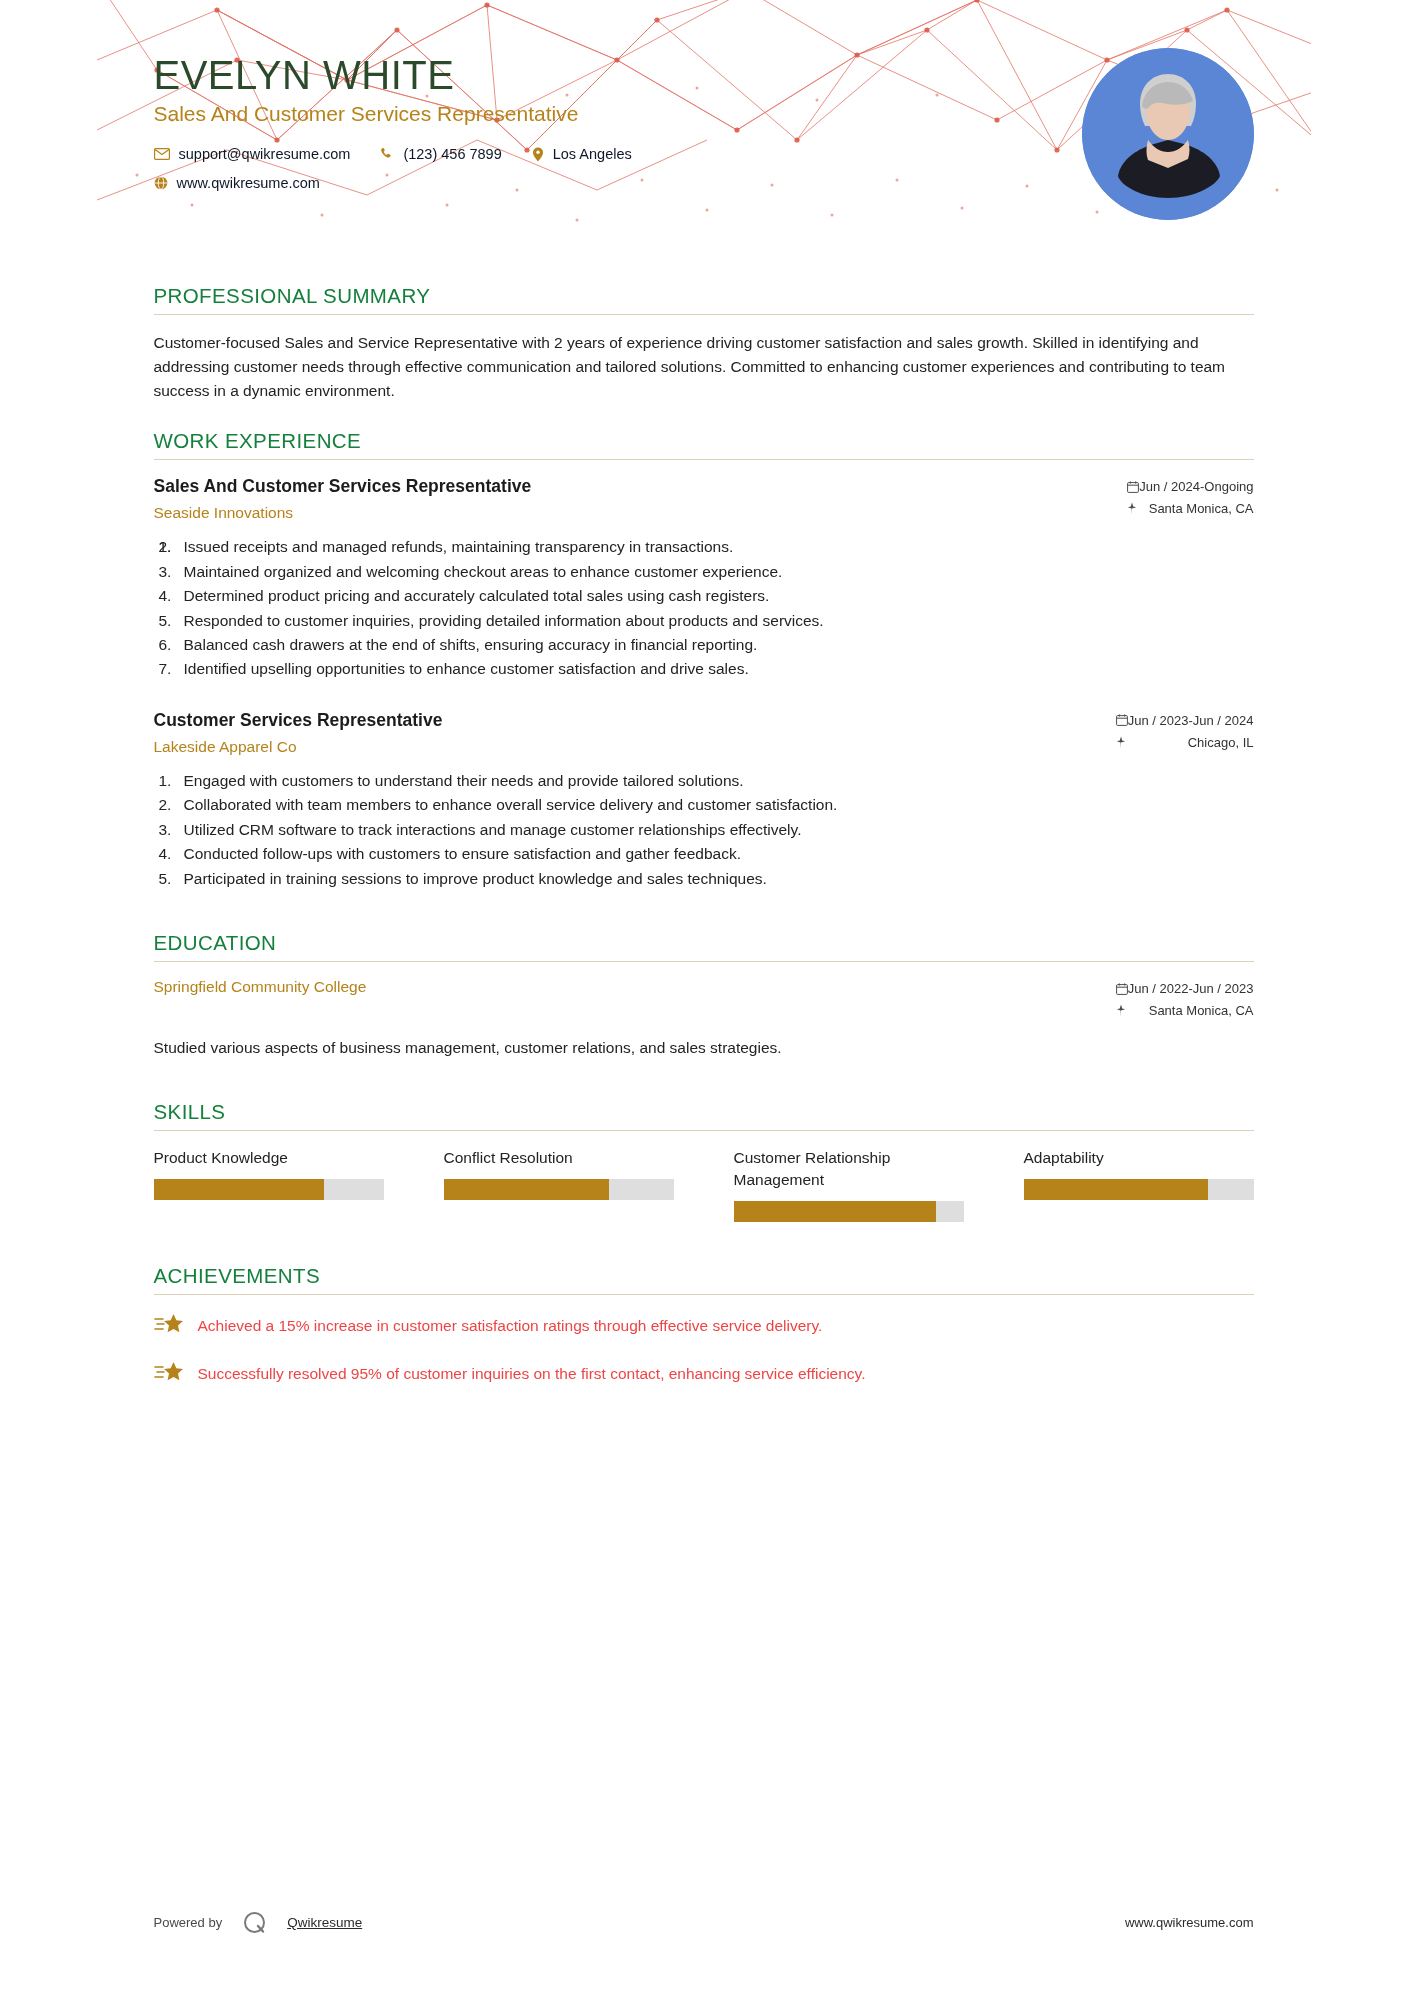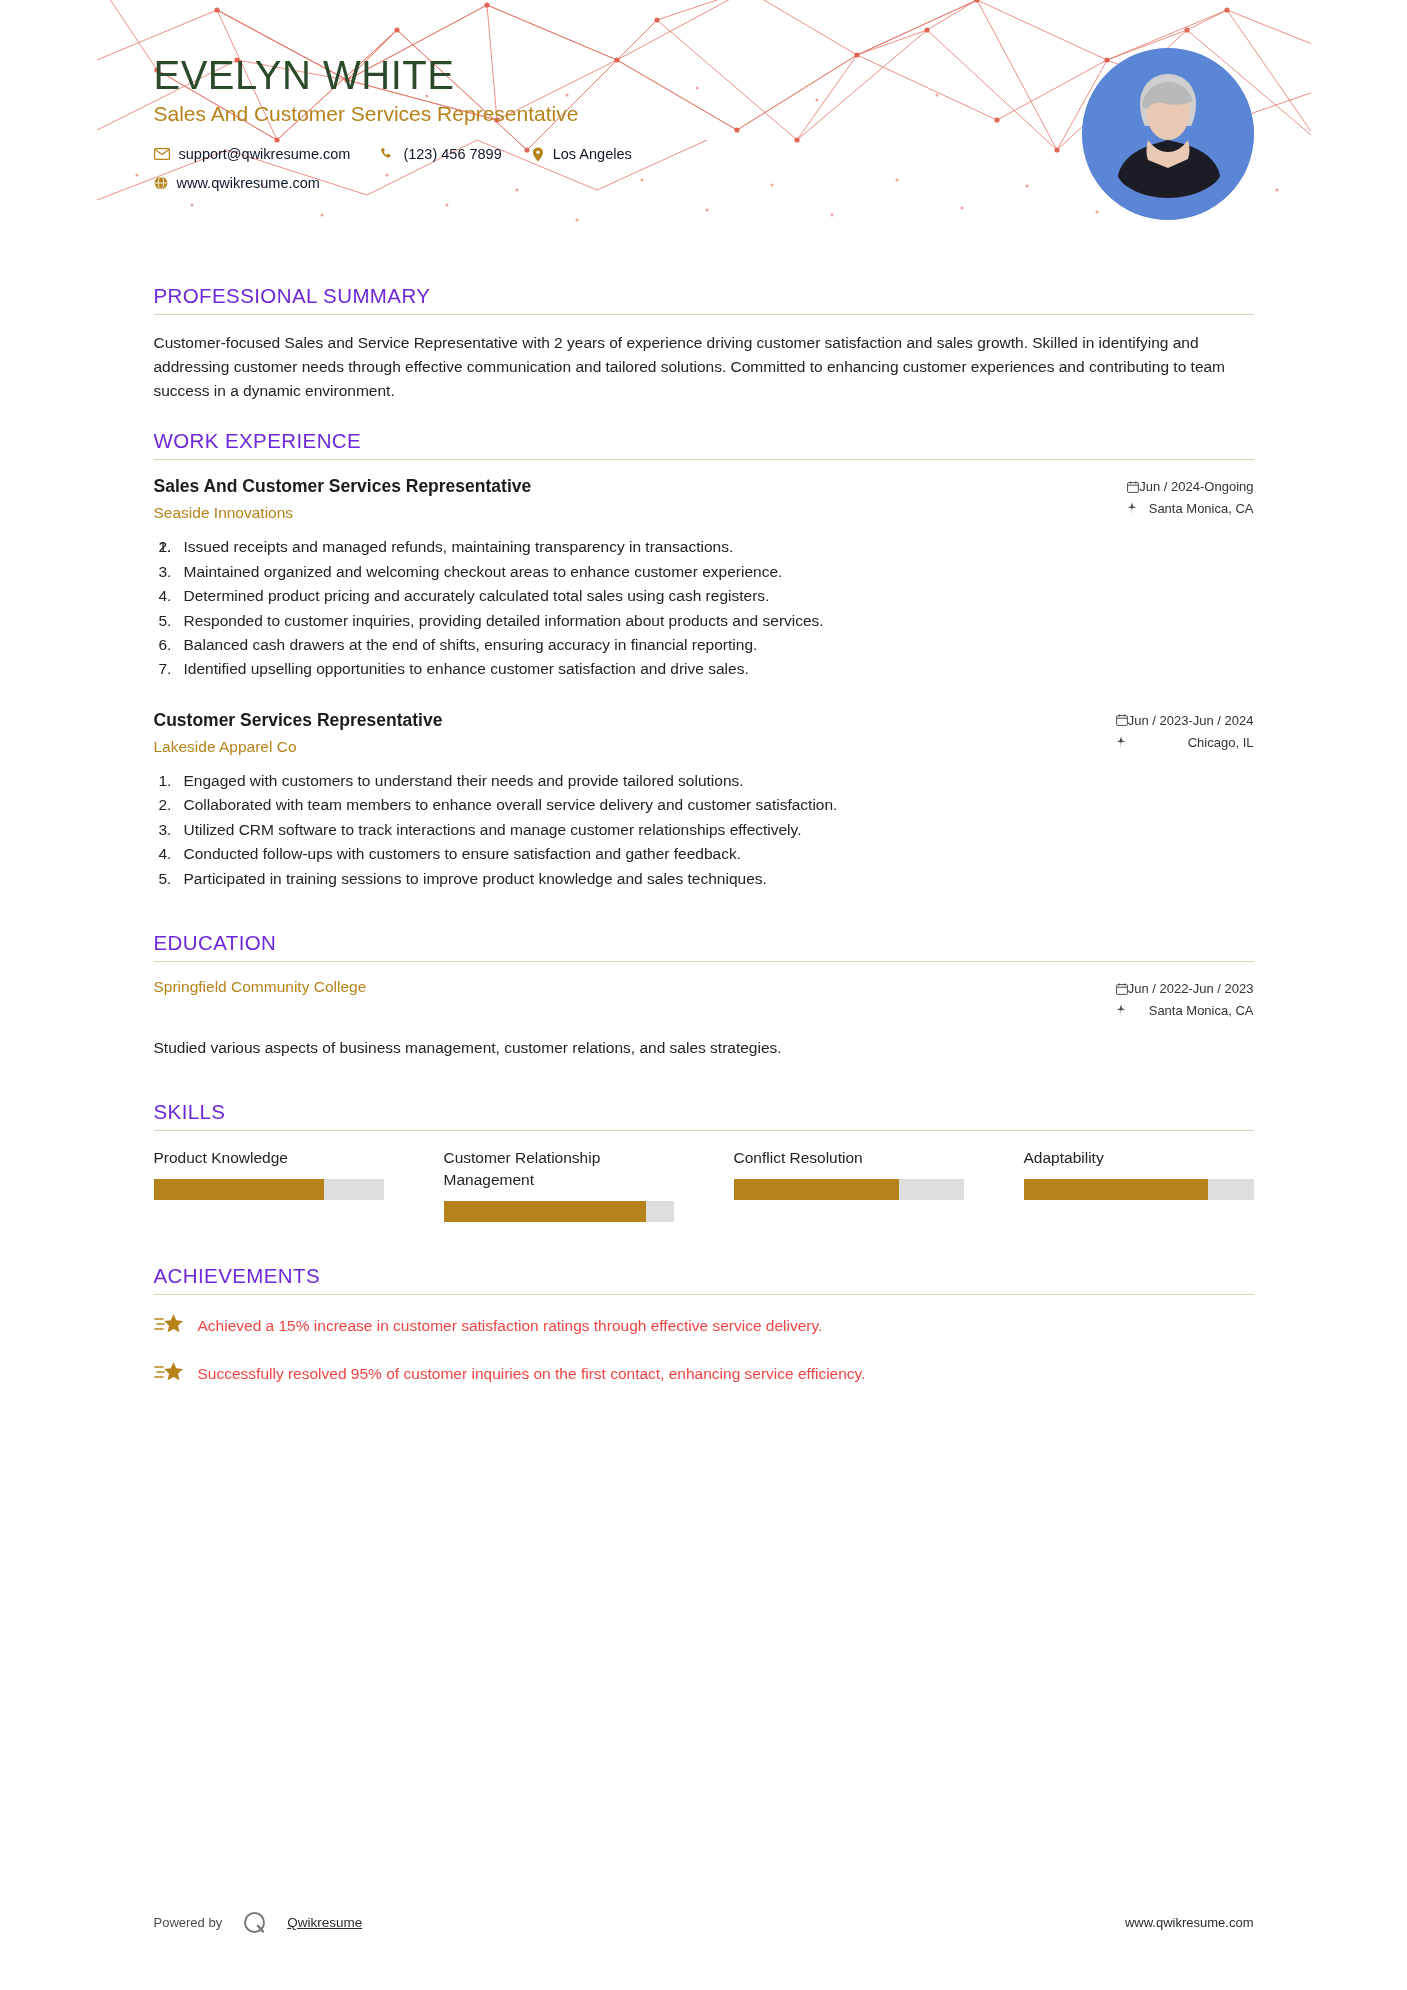--- a/index.html
+++ b/index.html
@@ -85,21 +85,21 @@
     z-index: 3;
   }
   .photo svg { display: block; }
 
   
   .body-wrap { padding: 0 57px; }
   .section { margin-top: 26px; }
   .section-title {
     font-size: 20.5px;
     letter-spacing: 0.4px;
-    color: #6d28d9;
+    color: #15803d;
     font-weight: 400;
     margin: 0 0 6px 0;
   }
   .section-rule {
     height: 1px;
     background: #ddd3b4;
     margin-bottom: 16px;
   }
   .summary-text {
     font-size: 15.5px;
@@ -494,29 +494,29 @@
       <h2 class="section-title">SKILLS</h2>
       <div class="section-rule"></div>
       <div class="skills-grid">
         <div>
           <div class="skill-name">Product Knowledge</div>
           <div class="skill-bar">
               <div class="fill" id="sk0" style="width: 74%;"></div>
             </div>
         </div>
         <div>
+          <div class="skill-name">Conflict Resolution</div>
+          <div class="skill-bar">
+              <div class="fill" id="sk2" style="width: 72%;"></div>
+            </div>
+        </div>
+        <div>
           <div class="skill-name">Customer Relationship Management</div>
           <div class="skill-bar">
               <div class="fill" id="sk1" style="width: 88%;"></div>
-            </div>
-        </div>
-        <div>
-          <div class="skill-name">Conflict Resolution</div>
-          <div class="skill-bar">
-              <div class="fill" id="sk2" style="width: 72%;"></div>
             </div>
         </div>
         <div>
           <div class="skill-name">Adaptability</div>
           <div class="skill-bar">
               <div class="fill" id="sk3" style="width: 80%;"></div>
             </div>
         </div>
       </div>
     </div>

